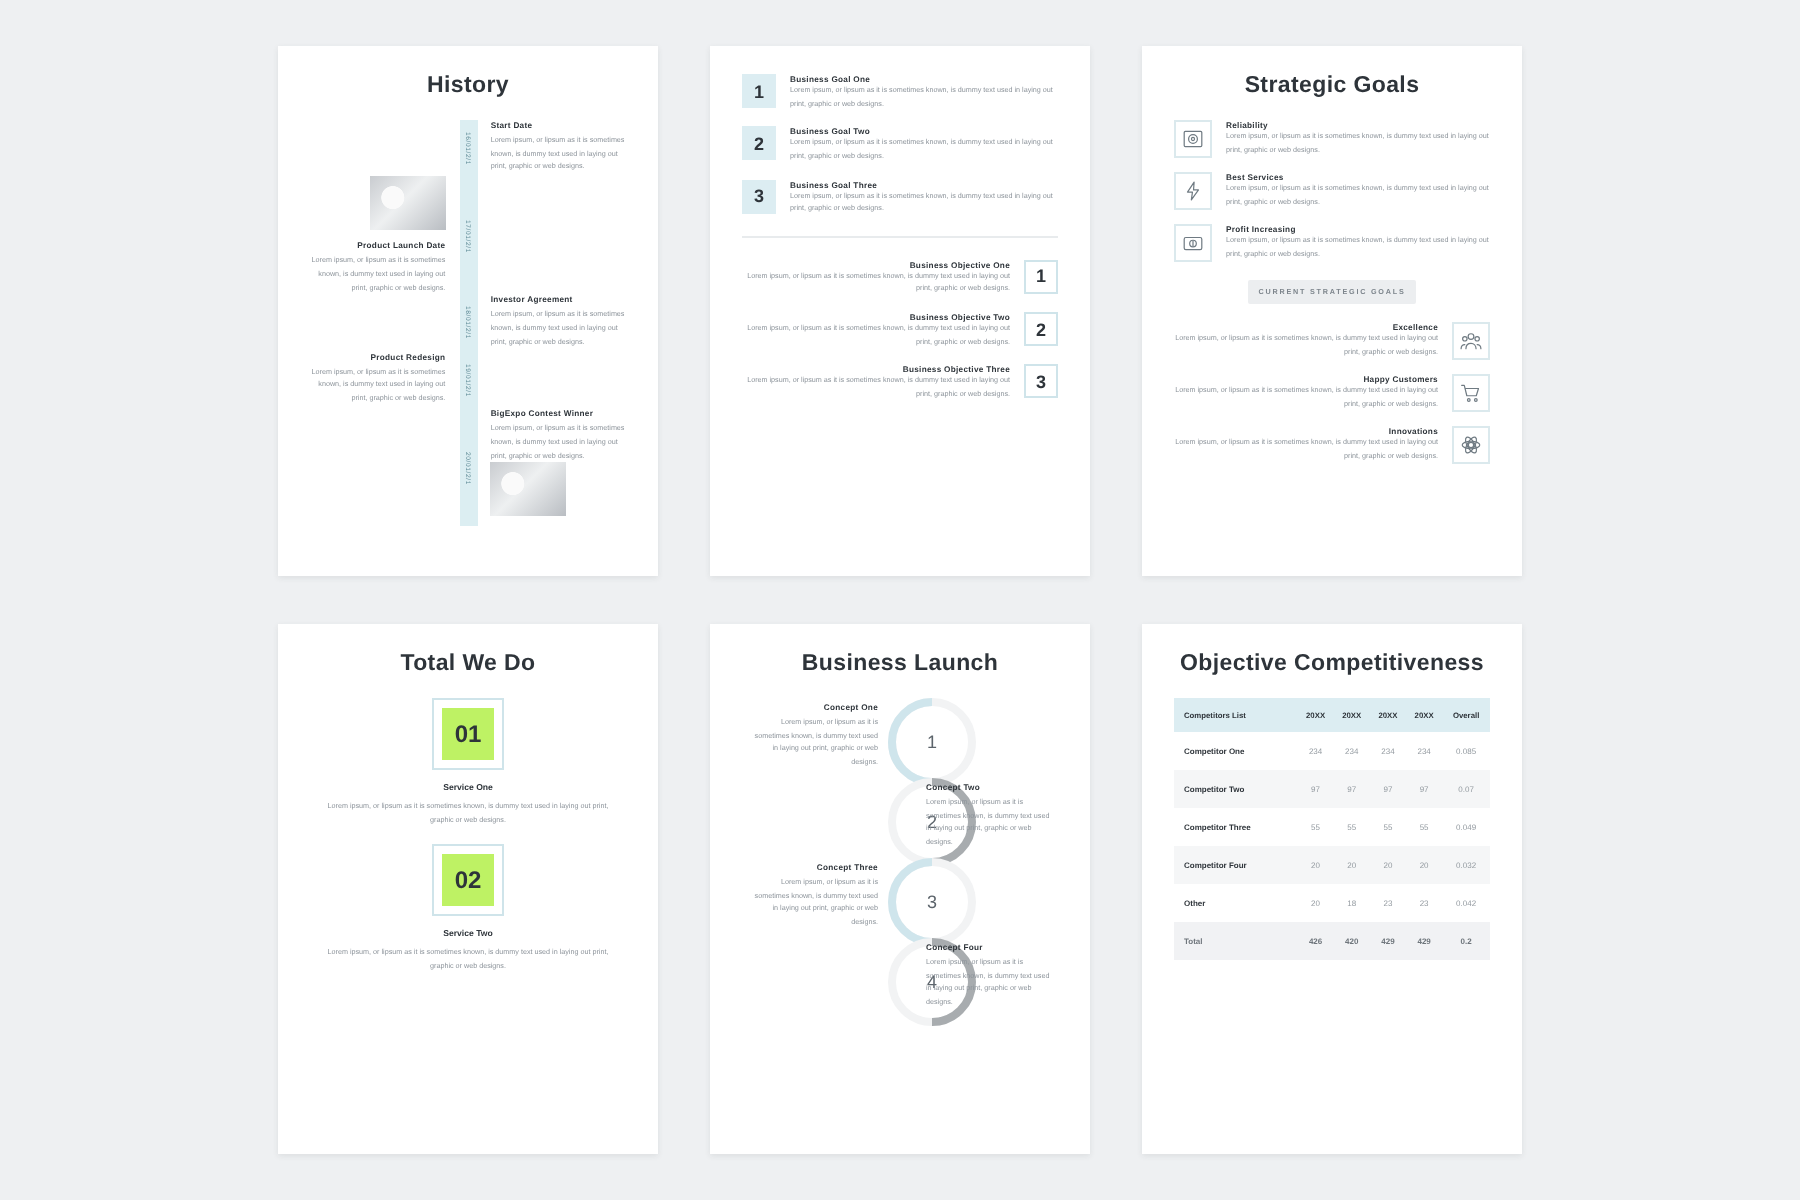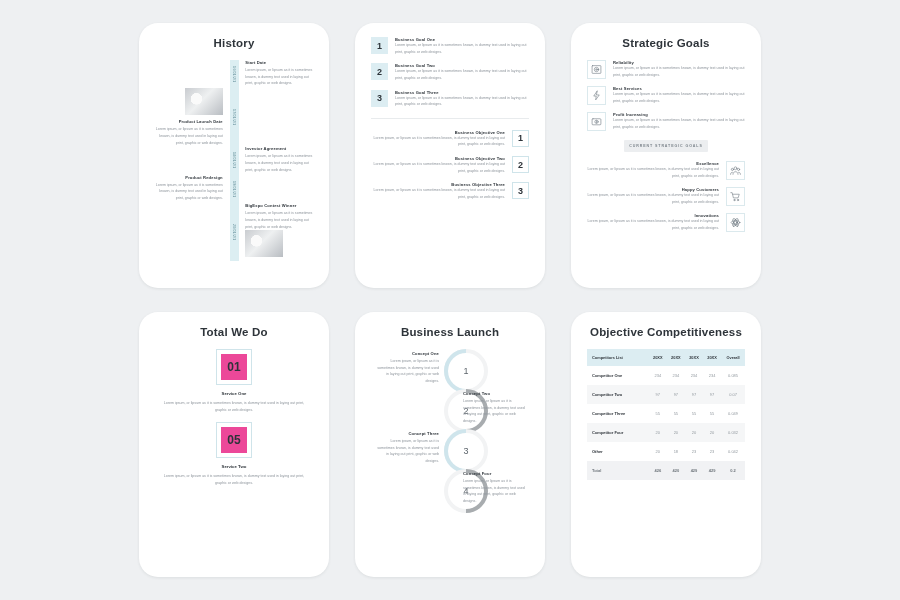--- a/index.html
+++ b/index.html
@@ -19,21 +19,20 @@
     align-content: center;
     column-gap: 26px;
     row-gap: 24px;
   }
   .card {
     background: #ffffff;
     box-shadow: 0 1px 3px rgba(40,50,60,.09);
     padding: 14px 16px 12px;
     overflow: hidden;
     position: relative;
-    border-radius: 19px;
   }
   .title {
     text-align: center;
     font-size: 11.5px;
     font-weight: bold;
     letter-spacing: .2px;
     color: #2e343a;
     margin-bottom: 11px;
   }
   .lorem { font-size: 3.6px; line-height: 1.85; color: #8d949b; }
@@ -100,21 +99,21 @@
     text-align: center; padding: 4px 0; border-radius: 1px;
   }
 
   
   .wwd-item { text-align: center; margin-bottom: 9px; }
   .wwd-outer {
     width: 36px; height: 36px; margin: 0 auto 6px;
     border: 1px solid #cfe4ea; padding: 4px;
   }
   .wwd-inner {
-    width: 100%; height: 100%; background: #ec4899;
+    width: 100%; height: 100%; background: #bef264;
     display: flex; align-items: center; justify-content: center;
     font-size: 12px; font-weight: bold; color: #2e343a;
   }
   .wwd-name { font-size: 4.3px; font-weight: bold; margin-bottom: 4px; color: #2e343a; }
   .wwd-item .lorem { padding: 0 6px; text-align: center; }
 
   
   .bc { position: relative; height: 198px; }
   .ring { position: absolute; width: 44px; height: 44px; left: 73px; }
   .ring svg { width: 44px; height: 44px; display: block; }
@@ -338,21 +337,21 @@
     <div id="wwd-body">
         <div class="wwd-item">
           <div class="wwd-outer">
             <div class="wwd-inner">01</div>
           </div>
           <div class="wwd-name">Service One</div>
           <div class="lorem">Lorem ipsum, or lipsum as it is sometimes known, is dummy text used in laying out print, graphic or web designs.</div>
         </div>
         <div class="wwd-item">
           <div class="wwd-outer">
-            <div class="wwd-inner">05</div>
+            <div class="wwd-inner">02</div>
           </div>
           <div class="wwd-name">Service Two</div>
           <div class="lorem">Lorem ipsum, or lipsum as it is sometimes known, is dummy text used in laying out print, graphic or web designs.</div>
         </div>
       </div>
   </div>
 
   <div class="card">
     <div class="title">Business Launch</div>
     <div class="bc" id="bc-body">

